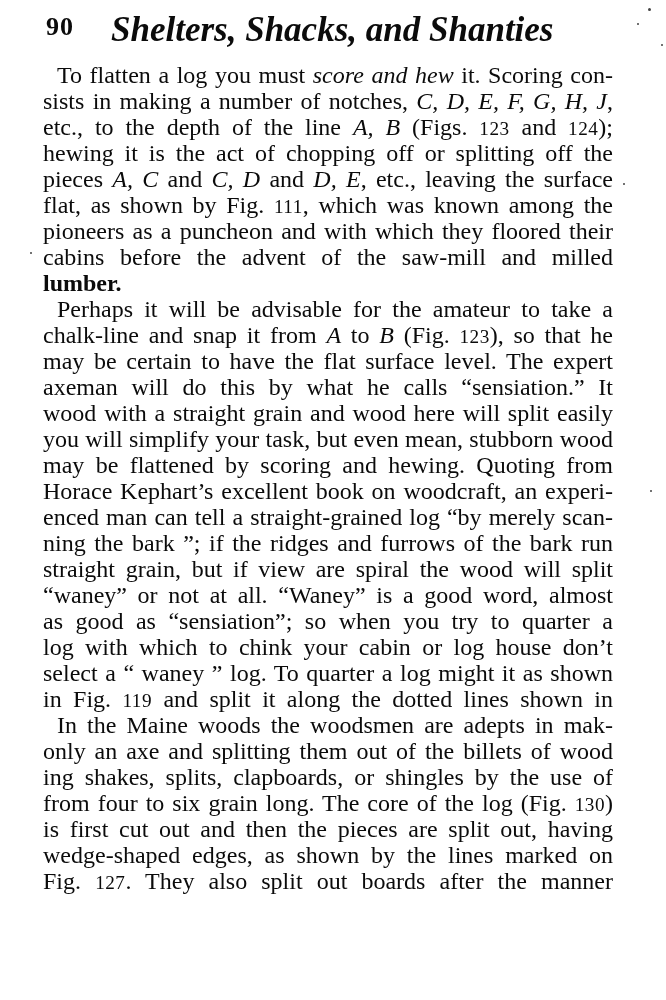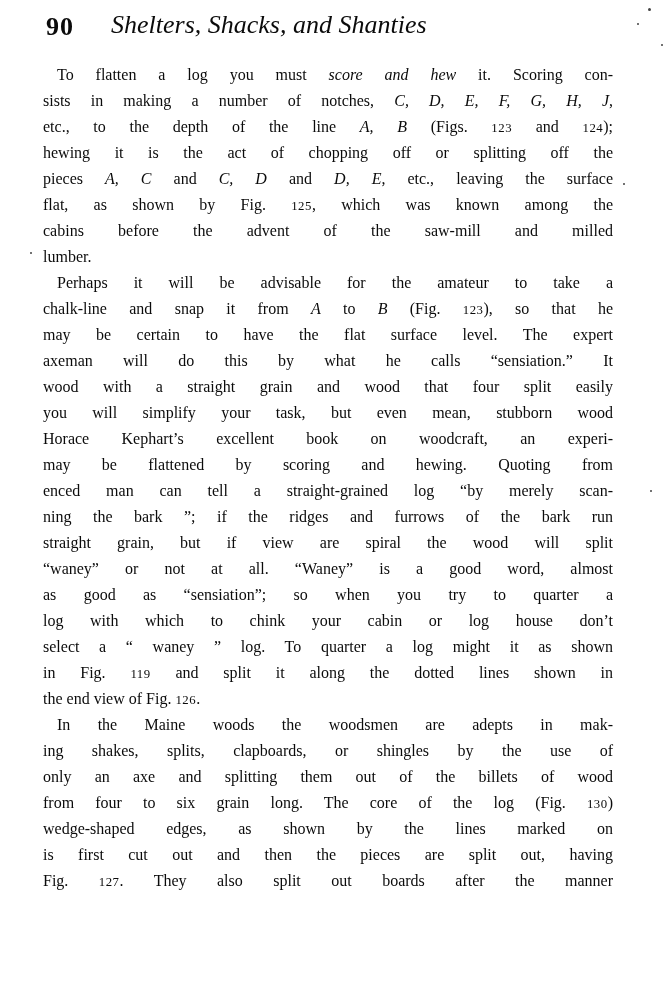--- a/index.html
+++ b/index.html
@@ -14,37 +14,37 @@
   }
   .header { position: absolute; top: 10px; left: 43px; width: 570px; height: 34px; }
   .page-number {
     position: absolute; left: 3px; top: 2px;
     font-size: 26px; font-weight: bold; letter-spacing: 1px;
   }
   .running-title {
     position: absolute; left: 68px; top: 0; width: 300px;
     text-align: center;
     font-style: italic;
-    font-size: 26px;
-    font-weight: 400;
+    font-size: 35px;
+    font-weight: 700;
     white-space: nowrap;
   }
   .body-text { position: absolute; top: 62px; left: 43px; width: 570px; }
   .paragraph { margin: 0; }
   .line {
-    font-size: 16px;
+    font-size: 24px;
     line-height: 26px;
     height: 26px;
     text-align: justify;
     text-align-last: justify;
     -moz-text-align-last: justify;
     white-space: normal;
   }
   .line.first { text-indent: 14px; }
-  .line.flush { text-align-last: left; -moz-text-align-last: left; }
+  .line.flush { text-align-last: left; font-weight: bold; -moz-text-align-last: left; }
   .line i { font-style: italic; }
   .fig-num { font-size: 0.8em; letter-spacing: 0.5px; }
   .speck {
     position: absolute; width: 3px; height: 3px;
     background: #222; border-radius: 50%; opacity: 0.85;
   }
 </style>
 </head>
 <body>
 
@@ -54,50 +54,50 @@
     <span class="running-title">Shelters, Shacks, and Shanties</span>
   </div>
 
   <div class="body-text">
       <div class="paragraph">
         <div class="line first"><span>To flatten a log you must </span><i>score and hew</i><span> it.  Scoring con-</span></div>
         <div class="line"><span>sists in making a number of notches, </span><i>C, D, E, F, G, H, J</i><span>,</span></div>
         <div class="line"><span>etc., to the depth of the line </span><i>A, B</i><span> (Figs. </span><span class="fig-num">123</span><span> and </span><span class="fig-num">124</span><span>);</span></div>
         <div class="line"><span>hewing it is the act of chopping off or splitting off the</span></div>
         <div class="line"><span>pieces </span><i>A, C</i><span> and </span><i>C, D</i><span> and </span><i>D, E</i><span>, etc., leaving the surface</span></div>
-        <div class="line"><span>flat, as shown by Fig. </span><span class="fig-num">125</span><span>, which was known among the</span></div>
+        <div class="line"><span>flat, as shown by Fig. </span><span class="fig-num">111</span><span>, which was known among the</span></div>
+        <div class="line"><span>pioneers as a puncheon and with which they floored their</span></div>
         <div class="line"><span>cabins before the advent of the saw-mill and milled</span></div>
         <div class="line flush"><span>lumber.</span></div>
       </div>
       <div class="paragraph">
         <div class="line first"><span>Perhaps it will be advisable for the amateur to take a</span></div>
         <div class="line"><span>chalk-line and snap it from </span><i>A</i><span> to </span><i>B</i><span> (Fig. </span><span class="fig-num">123</span><span>), so that he</span></div>
         <div class="line"><span>may be certain to have the flat surface level.  The expert</span></div>
         <div class="line"><span>axeman will do this by what he calls “sensiation.”  It</span></div>
-        <div class="line"><span>wood with a straight grain and wood that four split easily</span></div>
+        <div class="line"><span>wood with a straight grain and wood here will split easily</span></div>
         <div class="line"><span>you will simplify your task, but even mean, stubborn wood</span></div>
+        <div class="line"><span>may be flattened by scoring and hewing.  Quoting from</span></div>
         <div class="line"><span>Horace Kephart’s excellent book on woodcraft, an experi-</span></div>
-        <div class="line"><span>may be flattened by scoring and hewing.  Quoting from</span></div>
         <div class="line"><span>enced man can tell a straight-grained log “by merely scan-</span></div>
         <div class="line"><span>ning the bark ”; if the ridges and furrows of the bark run</span></div>
         <div class="line"><span>straight grain, but if view are spiral the wood will split</span></div>
         <div class="line"><span>“waney” or not at all.  “Waney” is a good word, almost</span></div>
         <div class="line"><span>as good as “sensiation”; so when you try to quarter a</span></div>
         <div class="line"><span>log with which to chink your cabin or log house don’t</span></div>
         <div class="line"><span>select a “ waney ” log.  To quarter a log might it as shown</span></div>
         <div class="line"><span>in Fig. </span><span class="fig-num">119</span><span> and split it along the dotted lines shown in</span></div>
-        <div class="line flush"><span>the end view of Fig. </span><span class="fig-num">126</span><span>.</span></div>
       </div>
       <div class="paragraph">
         <div class="line first"><span>In the Maine woods the woodsmen are adepts in mak-</span></div>
+        <div class="line"><span>only an axe and splitting them out of the billets of wood</span></div>
         <div class="line"><span>ing shakes, splits, clapboards, or shingles by the use of</span></div>
-        <div class="line"><span>only an axe and splitting them out of the billets of wood</span></div>
         <div class="line"><span>from four to six grain long.  The core of the log (Fig. </span><span class="fig-num">130</span><span>)</span></div>
+        <div class="line"><span>is first cut out and then the pieces are split out, having</span></div>
         <div class="line"><span>wedge-shaped edges, as shown by the lines marked on</span></div>
-        <div class="line"><span>is first cut out and then the pieces are split out, having</span></div>
         <div class="line"><span>Fig. </span><span class="fig-num">127</span><span>.  They also split out boards after the manner</span></div>
       </div>
     </div>
 
   <div class="speck" style="left:648px; top:8px;"></div>
   <div class="speck" style="left:637px; top:23px; width:2px; height:2px;"></div>
   <div class="speck" style="left:661px; top:44px; width:2px; height:2px;"></div>
   <div class="speck" style="left:623px; top:183px; width:2px; height:2px;"></div>
   <div class="speck" style="left:30px; top:252px; width:2px; height:2px;"></div>
   <div class="speck" style="left:650px; top:490px; width:2px; height:2px;"></div>

